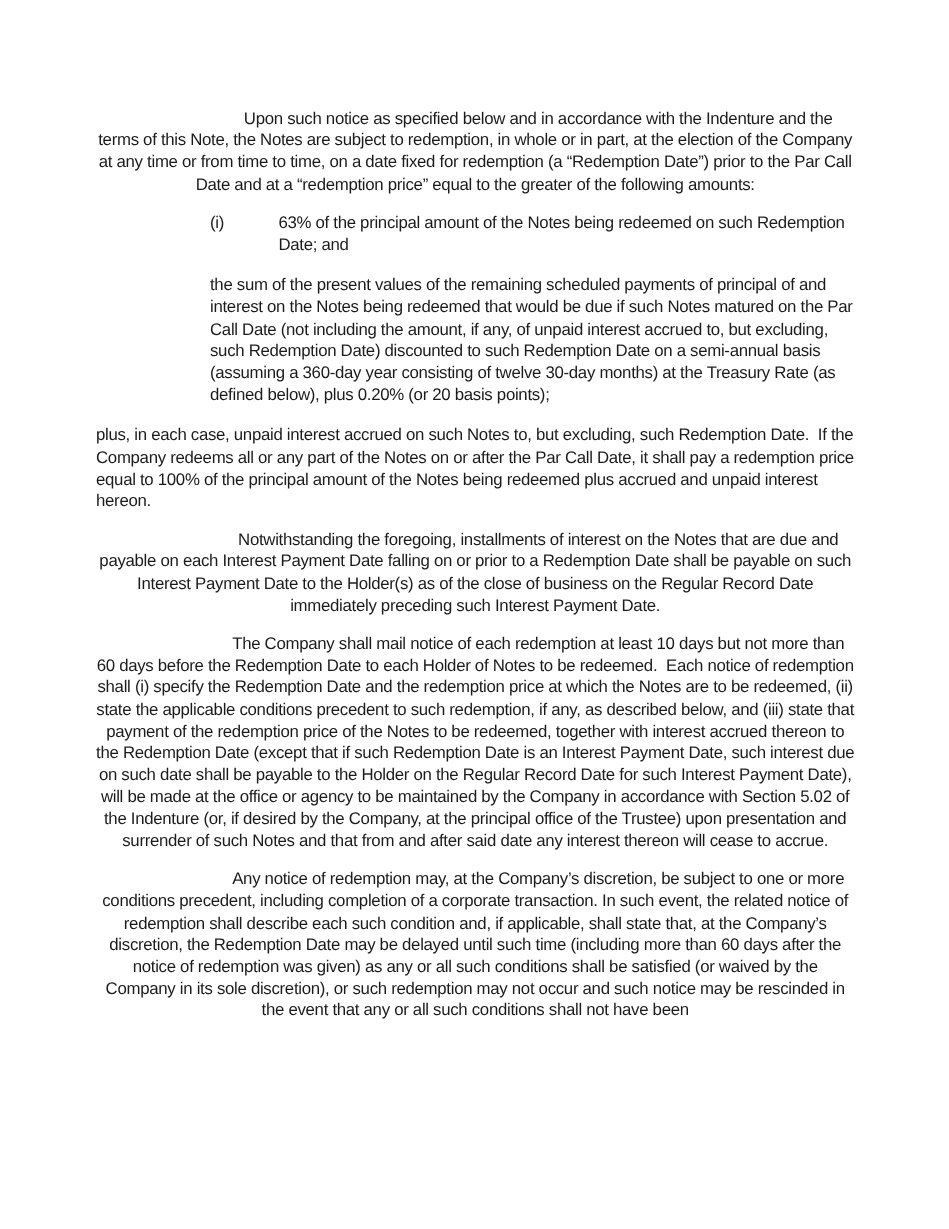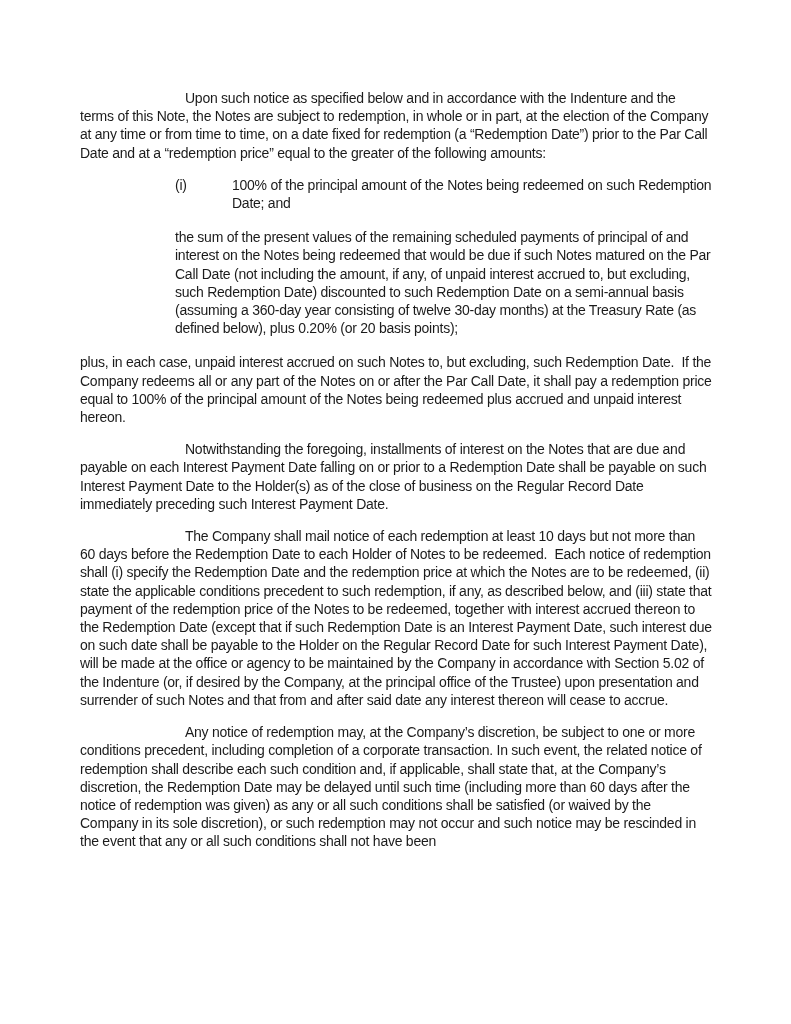--- a/index.html
+++ b/index.html
@@ -25,20 +25,21 @@
     line-height: 18.2px;
     letter-spacing: -0.25px;
     text-align: left;
   }
   p.para {
     margin: 0 0 14px 0;
     white-space: pre-wrap;
   }
   p.para.indent {
     text-indent: 105px;
+    text-align: center;
   }
   .list-item {
     display: flex;
     margin: 0 0 16px 95px;
   }
   .list-marker {
     flex: 0 0 57px;
     width: 57px;
   }
   .list-text {
@@ -47,21 +48,21 @@
   }
 </style>
 </head>
 <body>
 
 <div class="page">
   <div class="doc-body" style="color: rgb(27, 27, 27);">
       <p class="para indent">Upon such notice as specified below and in accordance with the Indenture and the terms of this Note, the Notes are subject to redemption, in whole or in part, at the election of the Company at any time or from time to time, on a date fixed for redemption (a “Redemption Date”) prior to the Par Call Date and at a “redemption price” equal to the greater of the following amounts:</p>
       <div class="list-item">
         <span class="list-marker">(i)</span>
-        <span class="list-text">100% of the principal amount of the Notes being redeemed on such Redemption Date; and</span>
+        <span class="list-text">63% of the principal amount of the Notes being redeemed on such Redemption Date; and</span>
       </div>
       <div class="list-item">
         <span class="list-text">the sum of the present values of the remaining scheduled payments of principal of and interest on the Notes being redeemed that would be due if such Notes matured on the Par Call Date (not including the amount, if any, of unpaid interest accrued to, but excluding, such Redemption Date) discounted to such Redemption Date on a semi-annual basis (assuming a 360-day year consisting of twelve 30-day months) at the Treasury Rate (as defined below), plus 0.20% (or 20 basis points);</span>
       </div>
       <p class="para">plus, in each case, unpaid interest accrued on such Notes to, but excluding, such Redemption Date.  If the Company redeems all or any part of the Notes on or after the Par Call Date, it shall pay a redemption price equal to 100% of the principal amount of the Notes being redeemed plus accrued and unpaid interest hereon.</p>
       <p class="para indent">Notwithstanding the foregoing, installments of interest on the Notes that are due and payable on each Interest Payment Date falling on or prior to a Redemption Date shall be payable on such Interest Payment Date to the Holder(s) as of the close of business on the Regular Record Date immediately preceding such Interest Payment Date.</p>
       <p class="para indent">The Company shall mail notice of each redemption at least 10 days but not more than 60 days before the Redemption Date to each Holder of Notes to be redeemed.  Each notice of redemption shall (i) specify the Redemption Date and the redemption price at which the Notes are to be redeemed, (ii) state the applicable conditions precedent to such redemption, if any, as described below, and (iii) state that payment of the redemption price of the Notes to be redeemed, together with interest accrued thereon to the Redemption Date (except that if such Redemption Date is an Interest Payment Date, such interest due on such date shall be payable to the Holder on the Regular Record Date for such Interest Payment Date), will be made at the office or agency to be maintained by the Company in accordance with Section 5.02 of the Indenture (or, if desired by the Company, at the principal office of the Trustee) upon presentation and surrender of such Notes and that from and after said date any interest thereon will cease to accrue.</p>
       <p class="para indent">Any notice of redemption may, at the Company’s discretion, be subject to one or more conditions precedent, including completion of a corporate transaction. In such event, the related notice of redemption shall describe each such condition and, if applicable, shall state that, at the Company’s discretion, the Redemption Date may be delayed until such time (including more than 60 days after the notice of redemption was given) as any or all such conditions shall be satisfied (or waived by the Company in its sole discretion), or such redemption may not occur and such notice may be rescinded in the event that any or all such conditions shall not have been</p>
     </div>
 </div>

